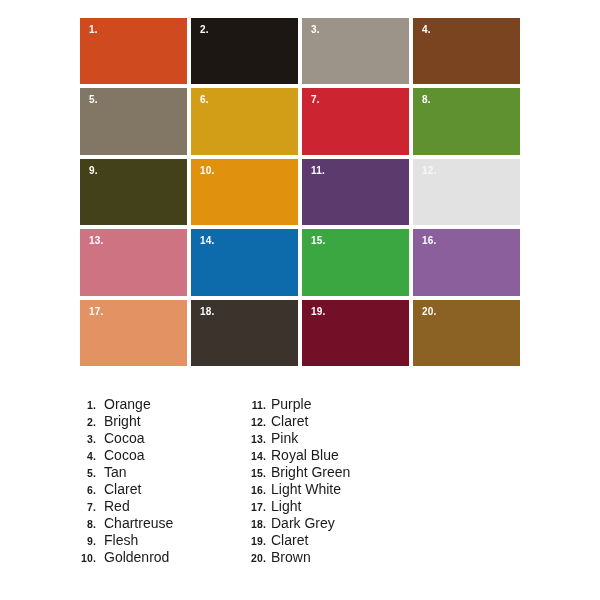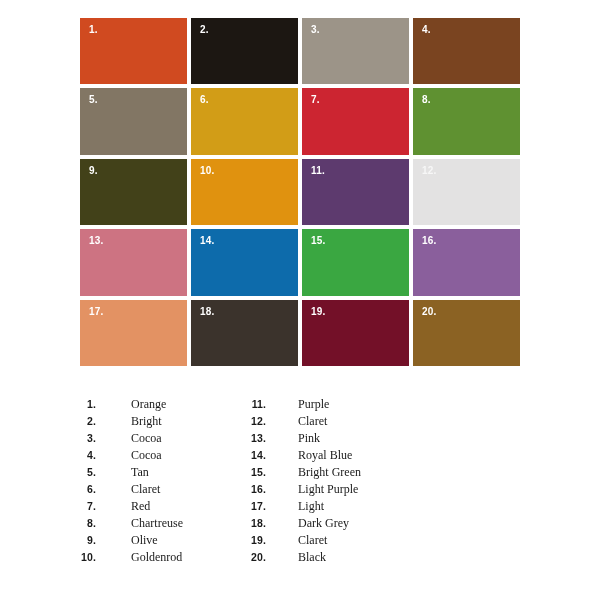--- a/index.html
+++ b/index.html
@@ -93,25 +93,24 @@
     text-align: right;
     font-family: "Liberation Sans", sans-serif;
     font-size: 10.5px;
     font-weight: bold;
     color: #1a1a1a;
     letter-spacing: 0.1px;
   }
 
   .legend-name {
     padding-left: 8px;
-    font-family: Liberation Serif, serif;
-    font-size: 12px;
+    font-family: Liberation Sans, sans-serif;
+    font-size: 14px;
     font-weight: normal;
     color: #1a1a1a;
-    margin-left: 27px;
   }
 
   
   #legend-column-2 .legend-name {
     padding-left: 5px;
   }
 </style>
 </head>
 <body>
 
@@ -209,21 +208,21 @@
         <div class="legend-item">
           <span class="legend-num">7.</span>
           <span class="legend-name">Red</span>
         </div>
         <div class="legend-item">
           <span class="legend-num">8.</span>
           <span class="legend-name">Chartreuse</span>
         </div>
         <div class="legend-item">
           <span class="legend-num">9.</span>
-          <span class="legend-name">Olive</span>
+          <span class="legend-name">Flesh</span>
         </div>
         <div class="legend-item">
           <span class="legend-num">10.</span>
           <span class="legend-name">Goldenrod</span>
         </div>
       </div>
     <div class="legend-column" id="legend-column-2">
         <div class="legend-item">
           <span class="legend-num">11.</span>
           <span class="legend-name">Purple</span>
@@ -239,34 +238,34 @@
         <div class="legend-item">
           <span class="legend-num">14.</span>
           <span class="legend-name">Royal Blue</span>
         </div>
         <div class="legend-item">
           <span class="legend-num">15.</span>
           <span class="legend-name">Bright Green</span>
         </div>
         <div class="legend-item">
           <span class="legend-num">16.</span>
-          <span class="legend-name">Light Purple</span>
+          <span class="legend-name">Light White</span>
         </div>
         <div class="legend-item">
           <span class="legend-num">17.</span>
           <span class="legend-name">Light</span>
         </div>
         <div class="legend-item">
           <span class="legend-num">18.</span>
           <span class="legend-name">Dark Grey</span>
         </div>
         <div class="legend-item">
           <span class="legend-num">19.</span>
           <span class="legend-name">Claret</span>
         </div>
         <div class="legend-item">
           <span class="legend-num">20.</span>
-          <span class="legend-name">Black</span>
+          <span class="legend-name">Brown</span>
         </div>
       </div>
   </div>
 
 </div>
 
 </body></html>

